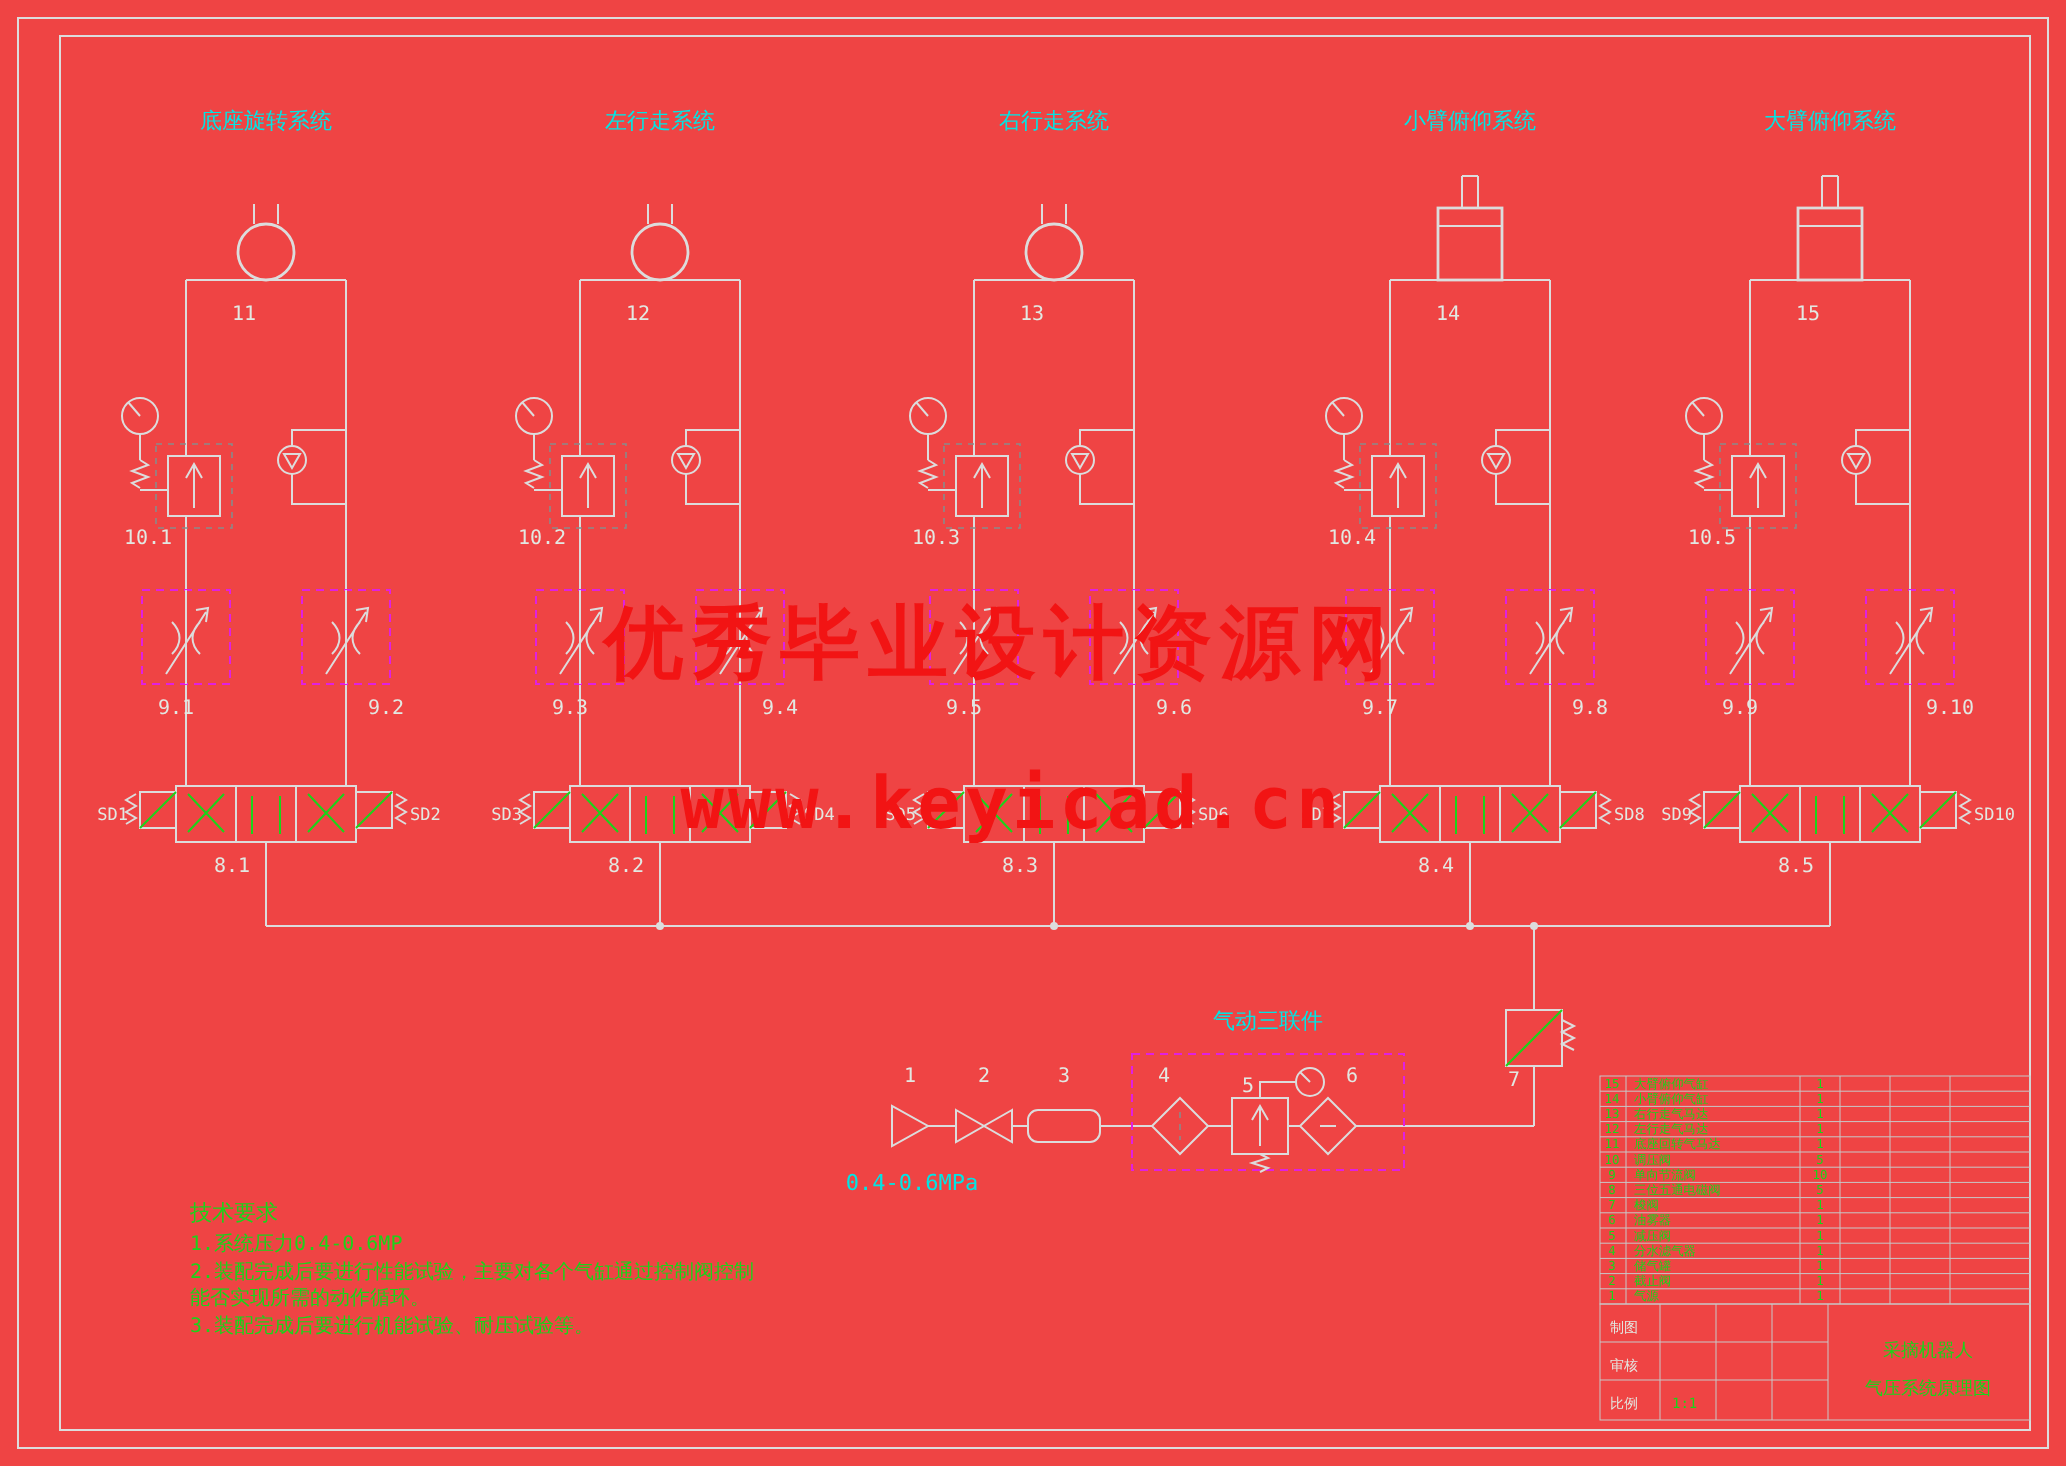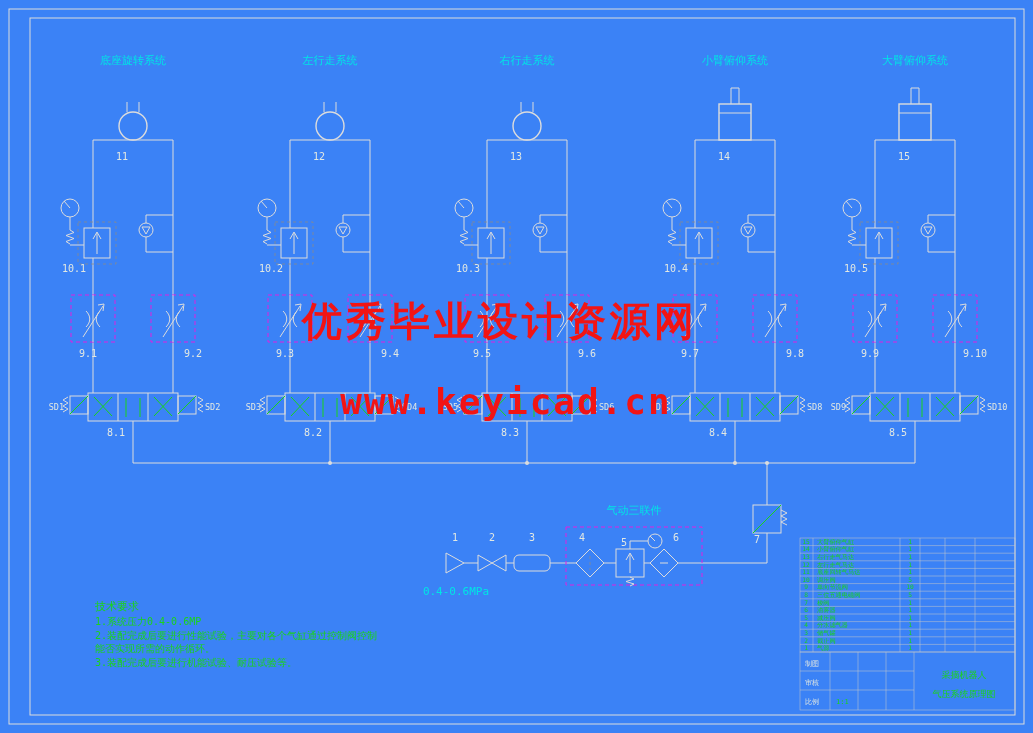--- a/index.html
+++ b/index.html
@@ -1,16 +1,16 @@
 <!DOCTYPE html>
 <html><head>
 <meta charset="utf-8">
 <style>
   html,body{margin:0;padding:0;background:#000;}
-  .canvas{position:relative;width:1033px;height:733px;background:#3b82f6;overflow:hidden;
+  .canvas{position:relative;width:1033px;height:733px;background:#ef4444;overflow:hidden;
           font-family:"DejaVu Sans Mono","Liberation Mono",monospace;}
   svg{position:absolute;left:0;top:0;}
   text{font-family:"DejaVu Sans Mono","Liberation Mono",monospace;font-size:10px;}
   .tm{text-anchor:middle}.ts{text-anchor:start}.te{text-anchor:end}
   .t-white{fill:#e2e8e2}.t-cyan{fill:#00e5e5}.t-green{fill:#1ad41a}.t-red{fill:#f21414}
   .f11{font-size:11px}.f85{font-size:8.5px}.f62{font-size:6.2px}.f7{font-size:7px}.f9{font-size:9px}
   .wm1{font-size:40px;font-weight:bold;letter-spacing:4px}
   .wm2{font-size:36px;font-weight:bold;letter-spacing:2px}
   .s-w{stroke:#dcdcdc;stroke-width:1;fill:none}
   .s-w2{stroke:#dcdcdc;stroke-width:1.4;fill:none}

